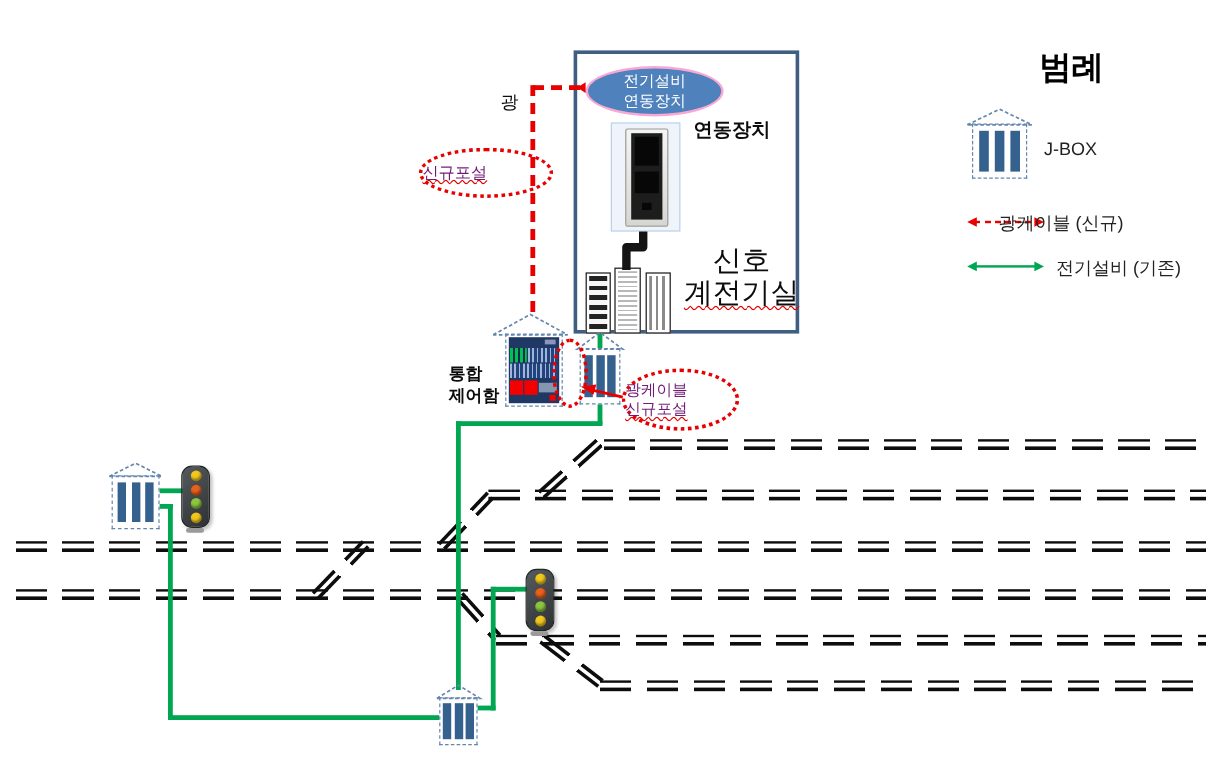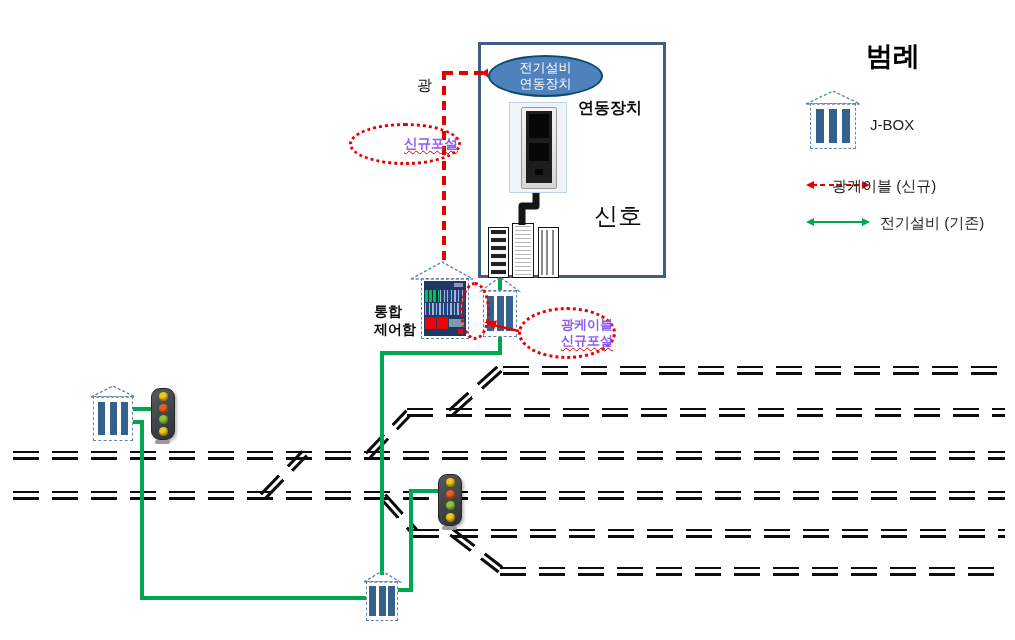--- a/index.html
+++ b/index.html
@@ -38,49 +38,49 @@
     box-shadow:2px 2px 3px rgba(0,0,0,.25);
   }
   .signal b{display:block;width:9px;height:9px;border-radius:50%;box-shadow:inset -1px -2px 2px rgba(0,0,0,.4);}
   .lt-y{background:#f2c71c;} .lt-r{background:#e8601c;} .lt-g{background:#8cc63f;}
   .sig-stand{position:absolute;height:4px;background:#9a9a9a;border-radius:2px;}
 
   
   .room-box{position:absolute;left:478px;top:42px;width:188px;height:236px;border:3px solid #3f5e82;background:#fff;box-sizing:border-box;}
   .blue-ellipse{
     position:absolute;left:488px;top:55px;width:115px;height:42px;border-radius:50%;
-    background:#4f81bd;border:2px solid #0c4a6e;box-sizing:border-box;
+    background:#4f81bd;border:2px solid #f9a8d4;box-sizing:border-box;
     display:flex;flex-direction:column;align-items:center;justify-content:center;
     color:#fff;font-size:13px;line-height:1.25;
   }
   .rack-photo{position:absolute;left:509px;top:102px;width:58px;height:91px;background:#eef4fa;border:1px solid #bcd2ea;box-sizing:border-box;}
   .rack-cab{position:absolute;left:11px;top:4px;width:34px;height:80px;background:linear-gradient(#f4f4f2,#d6d6d2);border:1px solid #9a9a94;border-radius:2px;}
   .rack-door{position:absolute;left:4px;top:3px;right:4px;bottom:5px;background:#1d1d1d;}
   .rack-door i{position:absolute;left:3px;right:3px;background:#070707;display:block;}
   .srack{position:absolute;background:#fff;border:1.6px solid #161616;box-sizing:border-box;}
   .srack .fill{position:absolute;left:2px;top:2px;right:2px;bottom:2px;}
-  .room-label{position:absolute;left:566px;top:205px;width:104px;text-align:center;font-size:24px;line-height:1.12;color:#0c0c0c;font-family:Liberation Mono, monospace;}
+  .room-label{position:absolute;left:566px;top:205px;width:104px;text-align:center;font-size:24px;line-height:1.12;color:#0c0c0c;}
   .wavy{text-decoration:underline;text-decoration-style:wavy;text-decoration-color:#e80000;text-decoration-thickness:1px;text-underline-offset:2px;}
 
   
   .cbox{position:absolute;left:421px;top:278px;width:48px;height:61px;background:#fff;border:1.4px dashed #6486ad;box-sizing:border-box;padding:2px;}
   .cpanel{width:100%;height:100%;background:#1f3864;position:relative;box-sizing:border-box;padding:1px;}
   .cp-row{display:flex;gap:1px;margin-top:1px;}
   .cp-chip{position:absolute;right:3px;top:2px;width:9px;height:4px;background:#8f93bf;}
   .cp-green{width:14px;height:12px;background:repeating-linear-gradient(90deg,#00c050 0 2.8px,#0f2a52 2.8px 4.2px);}
   .cp-stripe{flex:1;height:12px;background:repeating-linear-gradient(90deg,#9fb6d8 0 1.3px,#23437e 1.3px 3.6px);}
   .cp-red{width:11px;height:12px;background:#f50000;}
   .cp-blue{width:15px;height:8px;background:#8496b0;align-self:center;}
   .cp-redsm{position:absolute;right:3px;bottom:2px;width:5px;height:5px;background:#f50000;}
 
   
   .red-ellipse{
     position:absolute;border:3.5px dotted #e80000;border-radius:50%;box-sizing:border-box;
-    display:flex;flex-direction:column;align-items:flex-end;justify-content:center;
-    color:#8b5cf6;font-weight:bold;line-height:1.25;background:transparent;
+    display:flex;flex-direction:column;align-items:flex-start;justify-content:center;
+    color:#701a75;font-weight:normal;line-height:1.25;background:transparent;
   }
 
   
   .legend-title{position:absolute;left:866px;top:38px;font-size:27px;font-weight:bold;color:#000;}
   .legend-label{position:absolute;font-size:15px;color:#222;}
   .arrow{position:absolute;width:64px;height:10px;}
   .arrow .line{position:absolute;left:6px;right:6px;top:3.6px;height:2.6px;}
   .arrow::before,.arrow::after{content:"";position:absolute;top:0.5px;width:0;height:0;border-top:4.2px solid transparent;border-bottom:4.2px solid transparent;}
   .arrow.red .line{background-image:repeating-linear-gradient(90deg,#e80000 0 5px,transparent 5px 8.5px);}
   .arrow.red::before{left:0;border-right:8px solid #e80000;}
@@ -148,20 +148,21 @@
   </div>
   <div class="srack" style="left:512px;top:223px;width:22px;height:55px;">
     <div class="fill" style="background:repeating-linear-gradient(180deg,#b8b8b8 0 1.5px,#fff 1.5px 4px);"></div>
   </div>
   <div class="srack" style="left:538px;top:227px;width:21px;height:51px;">
     <div class="fill" style="background:repeating-linear-gradient(90deg,#8a8a8a 0 2px,#fff 2px 5.5px);"></div>
   </div>
 
   <div class="room-label">
     <div>신호</div>
+    <div class="wavy">계전기실</div>
   </div>
 
   <div class="red-ellipse" style="left:349px;top:123px;width:112px;height:42px;font-size:13.5px;">
     <span class="wavy">신규포설</span>
   </div>
 
   <div class="cbox">
     <div class="cpanel">
       <div class="cp-chip"></div>
       <div class="cp-row" style="margin-top:8px;">

